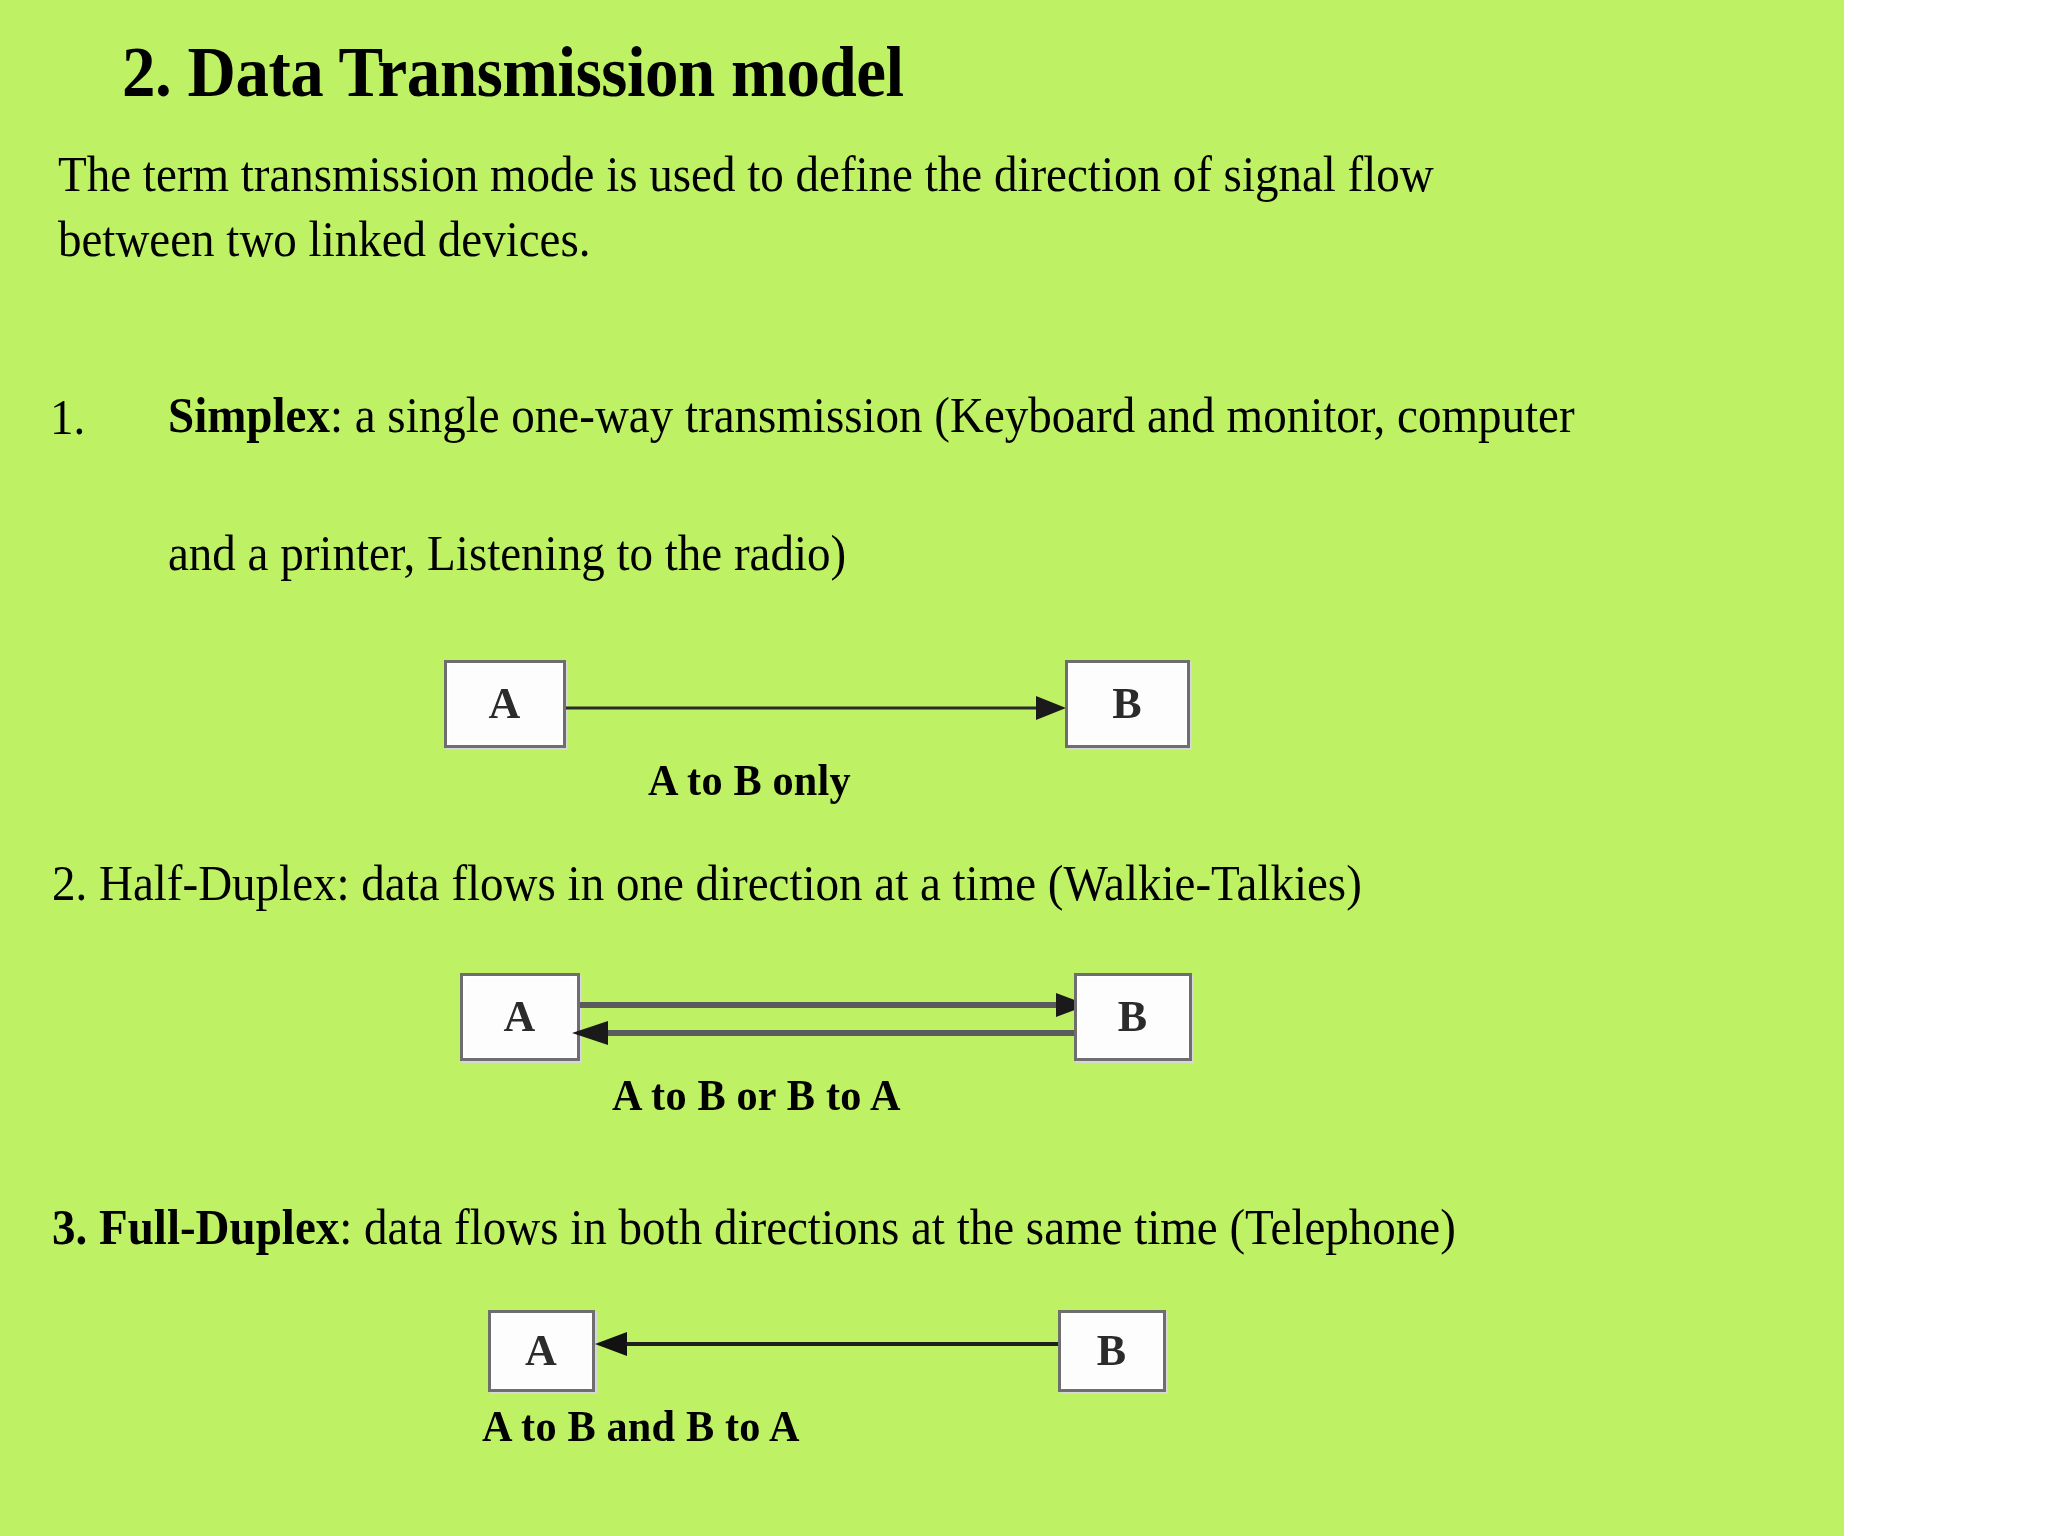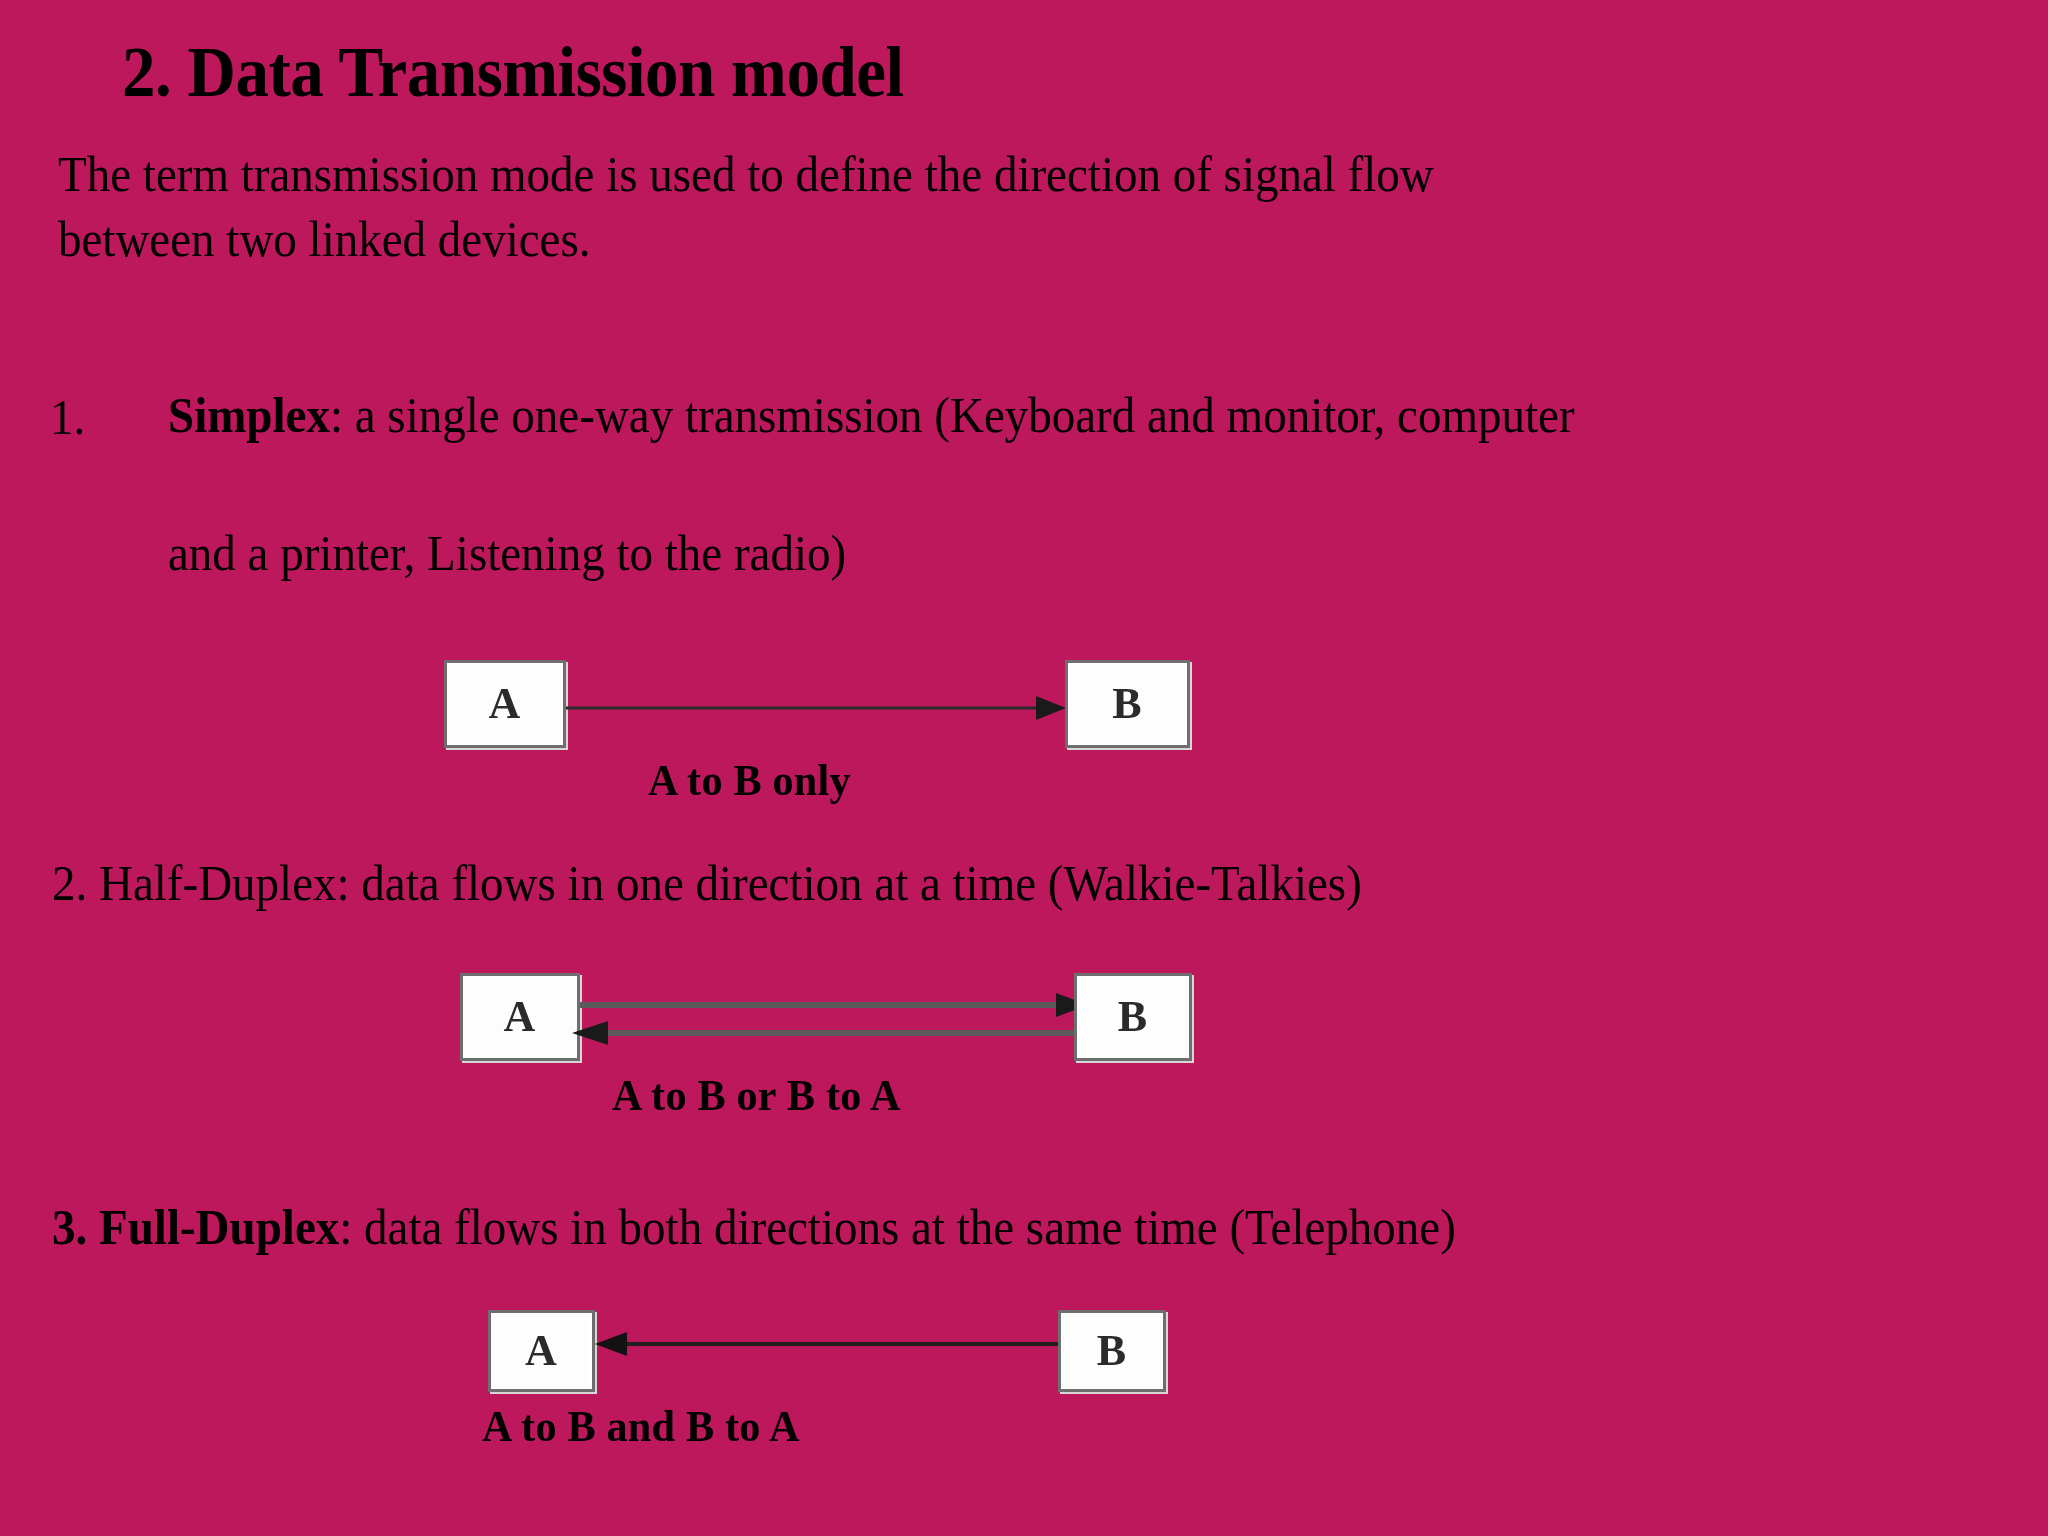--- a/index.html
+++ b/index.html
@@ -12,23 +12,23 @@
     width: 2048px;
     height: 1536px;
     overflow: hidden;
     font-family: "Liberation Serif", "DejaVu Serif", serif;
     color: #000000;
     position: relative;
   }
 
   .slide {
     position: relative;
-    width: 2048px;
+    width: 1844px;
     height: 1536px;
-    background: #be185d;
+    background: #bef264;
   }
 
   
   .slide-title {
     position: absolute;
     left: 122px;
     top: 36px;
     font-size: 72px;
     font-weight: bold;
     letter-spacing: -0.5px;

